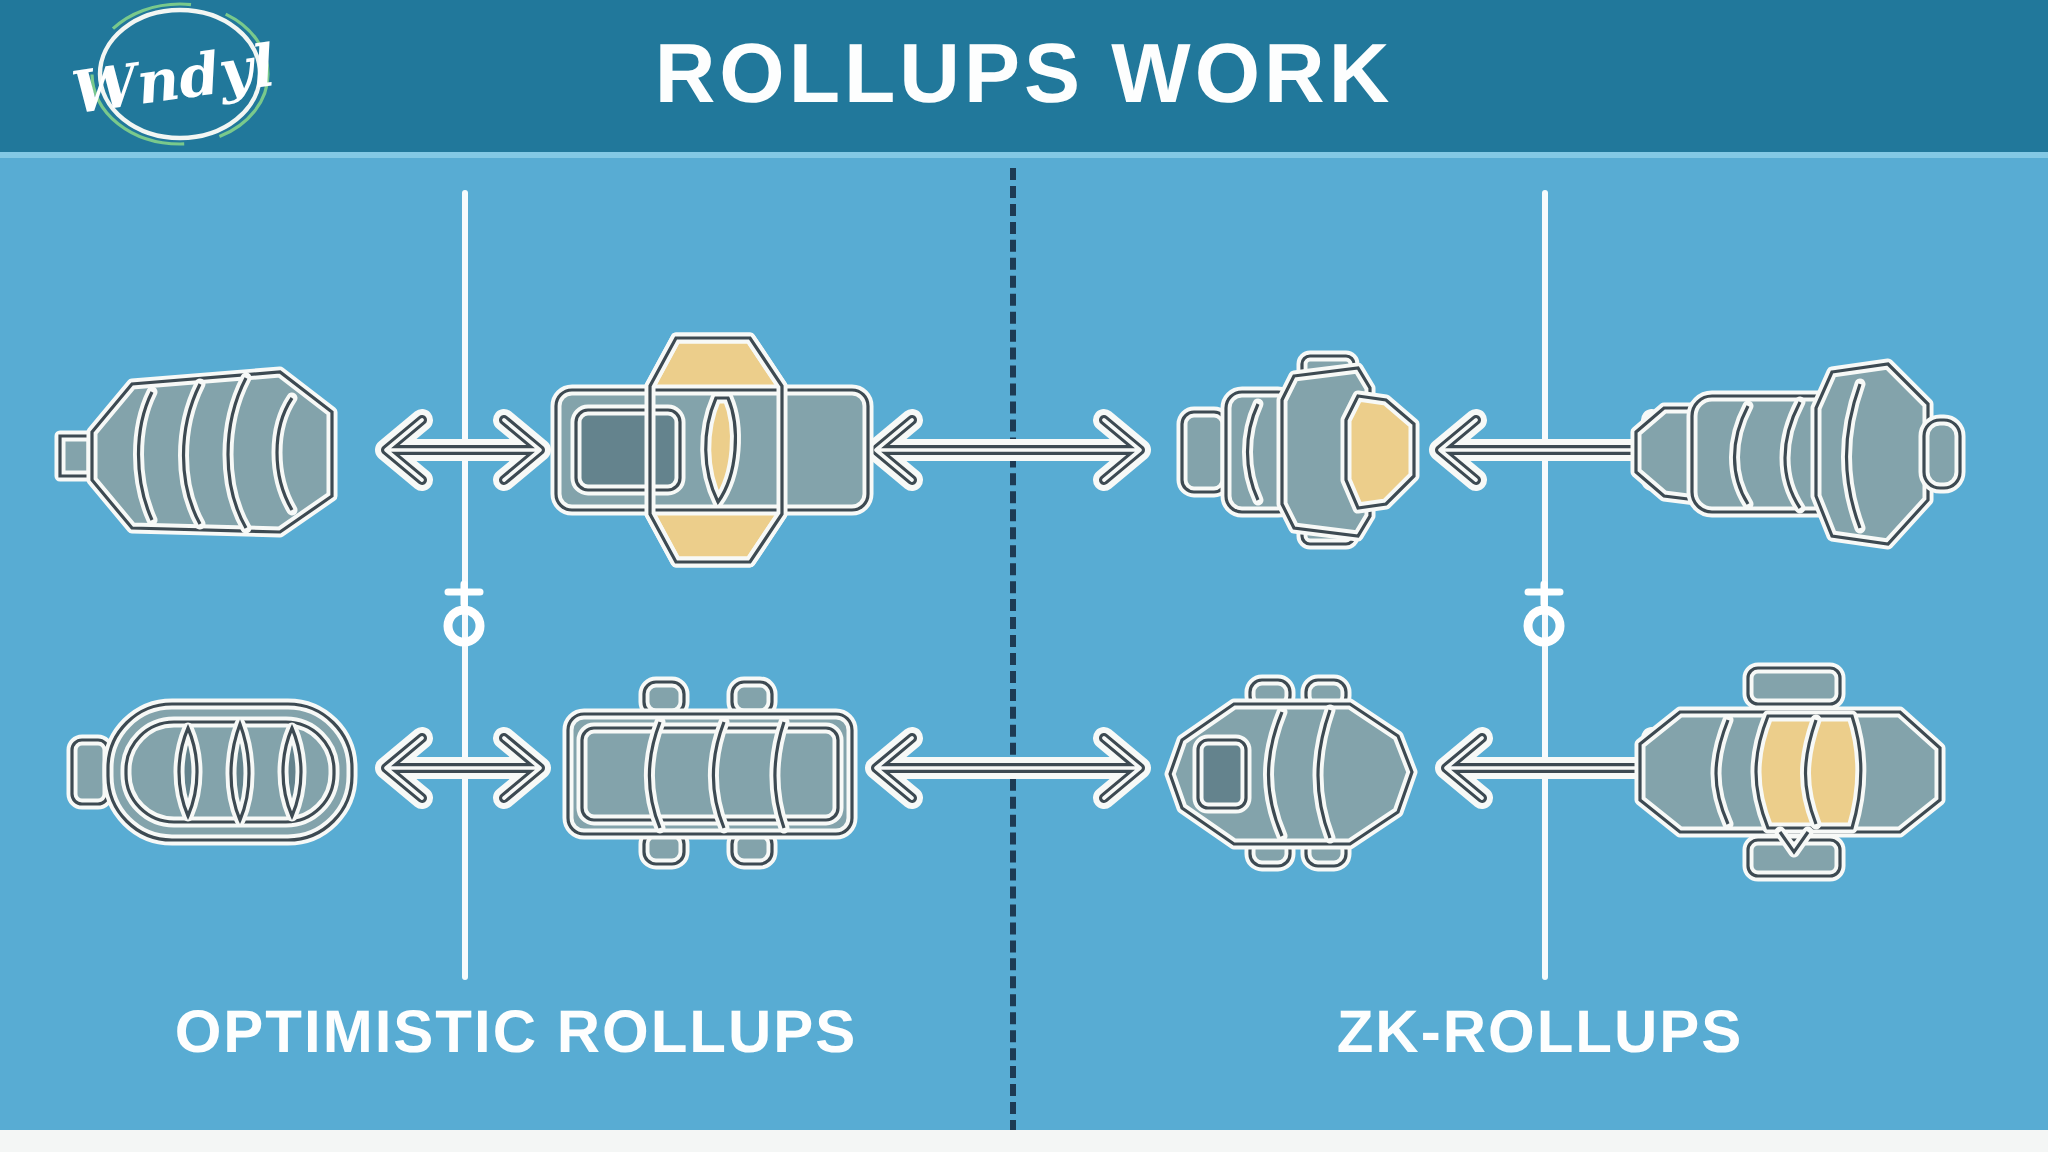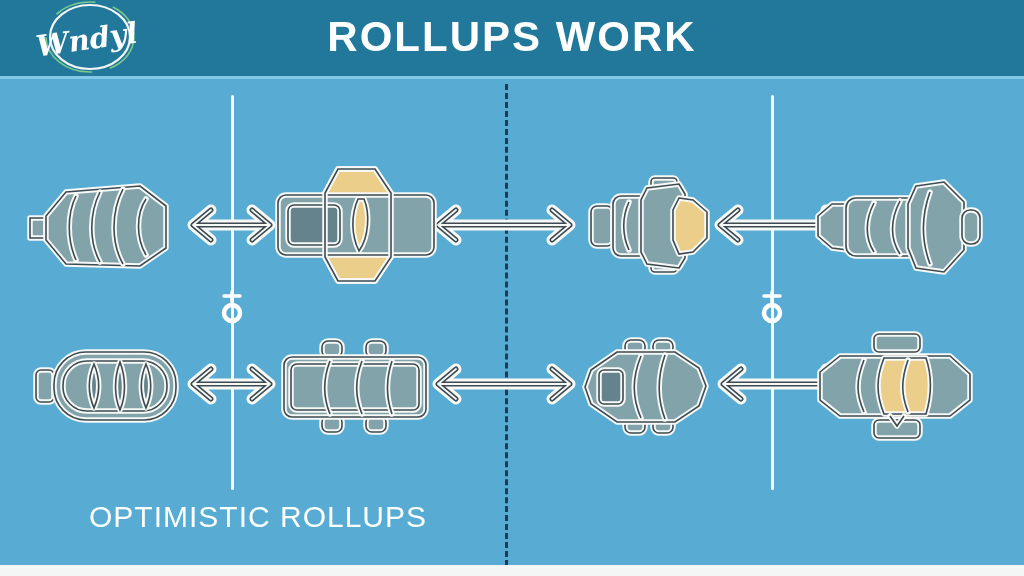--- a/index.html
+++ b/index.html
@@ -14,21 +14,21 @@
   .header{position:absolute;left:0;top:0;width:1024px;height:76px;background:var(--header_bg)}
   .header-underline{position:absolute;left:0;top:76px;width:1024px;height:3px;background:var(--header_underline);opacity:.8}
   .title{position:absolute;left:50%;top:13px;transform:translateX(-50%);color:var(--text_white);
          font-size:42px;font-weight:700;letter-spacing:2px;white-space:nowrap}
   .logo{position:absolute;left:16px;top:0}
   .logo-text{fill:#ffffff;font-family:"DejaVu Serif",serif;font-style:italic;font-weight:700;font-size:29px}
   .vline{position:absolute;top:95px;width:3px;height:395px;background:rgba(255,255,255,.95);border-radius:2px}
   .divider-dashed{position:absolute;top:84px;width:0;height:482px;border-left:3px dashed var(--divider_dashed)}
   .bottom-strip{position:absolute;left:0;top:565px;width:1024px;height:11px;background:var(--bottom_strip)}
   .panel-label{position:absolute;transform:translateX(-50%);color:var(--text_white);
-               font-size:30px;font-weight:400;letter-spacing:1px;white-space:nowrap}
+               font-size:30px;font-weight:700;letter-spacing:1px;white-space:nowrap}
   svg{position:absolute;overflow:visible}
   .dual{stroke:var(--outline_white);stroke-width:5.5;stroke-linejoin:round;stroke-linecap:round}
   .fill-body{fill:var(--car_fill)} .fill-yellow{fill:var(--car_yellow)} .fill-shade{fill:var(--car_shade)} .nofill{fill:none}
   .edge{stroke:var(--outline_dark)!important;stroke-width:1.6!important;fill:none!important}
   .a-case{fill:none;stroke:var(--outline_white);stroke-width:11;stroke-linejoin:round;stroke-linecap:round}
   .a-mid{fill:none;stroke:var(--outline_dark);stroke-width:5;stroke-linejoin:round;stroke-linecap:round}
   .a-core{fill:none;stroke:var(--outline_white);stroke-width:1.8;stroke-linejoin:round;stroke-linecap:round}
   .lk{fill:none;stroke:#fff;stroke-width:3.5;stroke-linecap:round}
   .lk-ring{fill:none;stroke:#fff;stroke-width:4.5}
 </style>
@@ -220,15 +220,16 @@
       <path class="fill-yellow edge" d="M72 28 C64 48 64 64 72 84 L114 84 C120 64 120 46 114 28 Z"></path>
     <path class="dual nofill" d="M52 30 C44 50 44 64 52 82"></path>
       <path class="nofill edge" d="M52 30 C44 50 44 64 52 82"></path>
     <path class="dual nofill" d="M96 30 C89 50 89 64 96 82"></path>
       <path class="nofill edge" d="M96 30 C89 50 89 64 96 82"></path>
     <path class="dual nofill" d="M78 86 L85 96 L92 86"></path>
       <path class="nofill edge" d="M78 86 L85 96 L92 86"></path>
   </svg>
 
   <div class="panel-label" style="left:258px;top:500px">OPTIMISTIC ROLLUPS</div>
+  <div class="panel-label" style="left:770px;top:500px">ZK-ROLLUPS</div>
 
   <div class="bottom-strip"></div>
 </div>
 
 </body></html>

